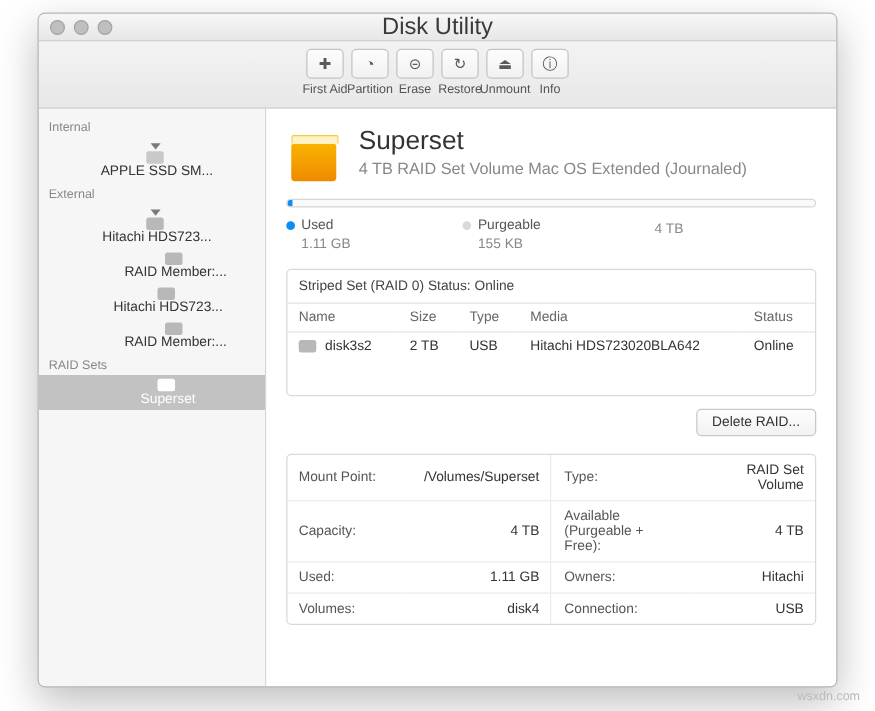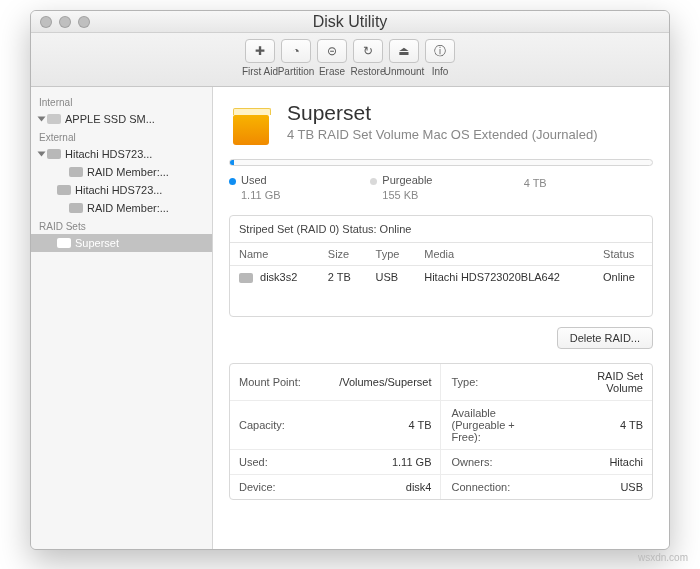--- a/index.html
+++ b/index.html
@@ -1,30 +1,30 @@
 <!DOCTYPE html>
 <html><head>
 <meta charset="utf-8">
 <style>
 * { box-sizing: border-box; margin: 0; padding: 0; font-family: -apple-system, "Helvetica Neue", Arial, sans-serif; }
 body { background: #fff; width: 700px; height: 569px; position: relative; }
 .window { position: absolute; left: 30px; top: 10px; width: 640px; height: 540px; background: #ececec; border: 1px solid #b5b5b5; border-radius: 6px; box-shadow: 0 12px 32px rgba(0,0,0,0.25); overflow: hidden; }
 .titlebar { height: 22px; background: linear-gradient(#f7f7f7,#e7e7e7); border-bottom: 1px solid #d0d0d0; display: flex; align-items: center; position: relative; }
 .traffic { display: flex; gap: 7px; margin-left: 9px; }
 .tl { width: 12px; height: 12px; border-radius: 6px; background: #bfbfbf; border: 0.5px solid rgba(0,0,0,0.15); }
-.titlebar .title { position: absolute; left: 0; right: 0; text-align: center; font-size: 16px; color: #3a3a3a; pointer-events: none; }
+.titlebar .title { position: absolute; left: 0; right: 0; text-align: center; font-size: 19px; color: #3a3a3a; pointer-events: none; }
 .toolbar { height: 54px; background: linear-gradient(#f3f3f3,#e8e8e8); border-bottom: 1px solid #c7c7c7; display: flex; justify-content: center; padding-top: 6px; }
 .tb-group { display: flex; gap: 4px; }
 .tb-btn { width: 32px; display: flex; flex-direction: column; align-items: center; cursor: default; }
 .tb-ic { width: 30px; height: 24px; border: 1px solid #c5c5c5; border-radius: 4px; background: linear-gradient(#fdfdfd,#f1f1f1); display: flex; align-items: center; justify-content: center; font-size: 12px; color: #5a5a5a; }
 .tb-lbl { font-size: 10px; color: #555; margin-top: 3px; white-space: nowrap; }
 .body { display: flex; height: calc(100% - 76px); }
 .sidebar { width: 182px; background: #f6f6f6; border-right: 1px solid #d5d5d5; padding-top: 6px; font-size: 11px; }
 .sb-hdr { color: #888; font-size: 10px; padding: 4px 8px 2px 8px; }
-.sb-item { display: flex; align-items: center; padding: 3px 0 3px 8px; color: #333; white-space: nowrap; overflow: hidden; text-overflow: ellipsis; }
+.sb-item { display: flex; align-items: center; padding: 3px 0 3px 8px; color: #333; white-space: nowrap; overflow: hidden; text-overflow: ellipsis; flex-direction: column; }
 .sb-item.child { padding-left: 26px; }
 .sb-item.gchild { padding-left: 38px; }
 .sb-item.sel { background: #c2c2c2; color: #fff; }
 .tri { display: inline-block; width: 0; height: 0; border-left: 5px solid #7a7a7a; border-top: 4px solid transparent; border-bottom: 4px solid transparent; margin-right: 3px; transform: rotate(90deg); }
 .diskic { width: 14px; height: 10px; background: #b8b8b8; border-radius: 2px; margin-right: 4px; flex-shrink: 0; }
 .diskic.int { background: #c9c9c9; }
 .diskic.sel { background: #fff; }
 .content { flex: 1; background: #fff; overflow: auto; font-size: 11px; color: #3a3a3a; }
 .pad { padding: 14px 16px 16px 16px; }
 .hdr { display: flex; gap: 14px; margin-bottom: 14px; }
@@ -207,21 +207,21 @@
               <td class="k2">Available (Purgeable + Free):</td>
               <td class="v2">4 TB</td>
             </tr>
             <tr>
               <td class="k">Used:</td>
               <td class="v">1.11 GB</td>
               <td class="k2">Owners:</td>
               <td class="v2">Hitachi</td>
             </tr>
             <tr>
-              <td class="k">Device:</td>
+              <td class="k">Volumes:</td>
               <td class="v">disk4</td>
               <td class="k2">Connection:</td>
               <td class="v2">USB</td>
             </tr>
           </tbody>
             </table>
         </div>
 
       </div>
     </div>

